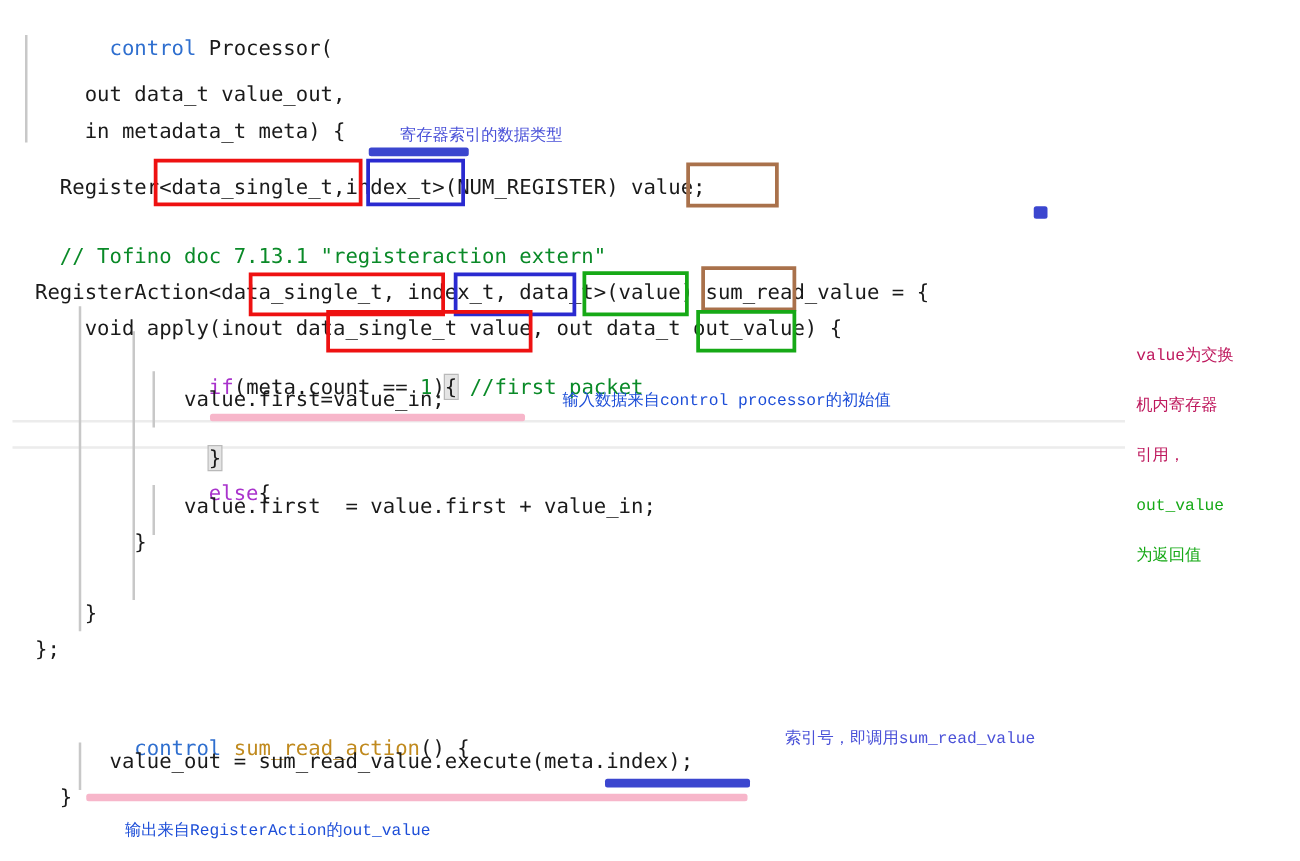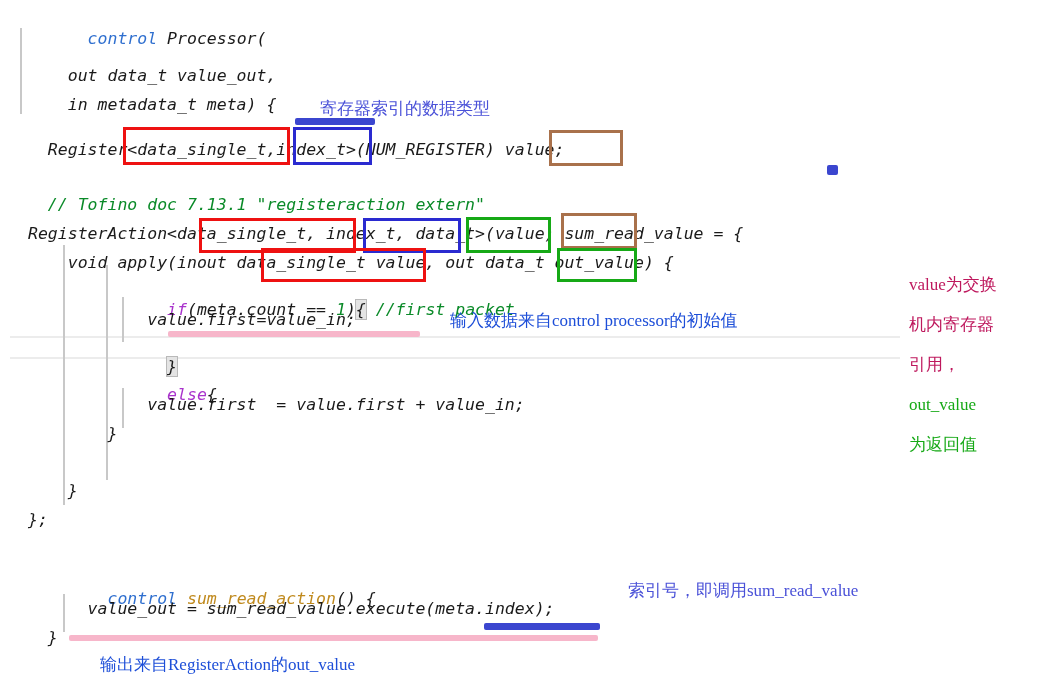--- a/index.html
+++ b/index.html
@@ -13,21 +13,21 @@
     width: 1040px;
     height: 689px;
     background: #ffffff;
     overflow: hidden;
     font-family: "DejaVu Sans Mono", "Liberation Mono", monospace;
   }
   
   .code-layer {
     position: absolute;
     left: 0; top: 0;
-    width: 1040px; height: 531px; font-style: italic;
+    width: 1040px; height: 531px;
   }
   .line {
     position: absolute;
     white-space: pre;
     font-family: "DejaVu Sans Mono", "Liberation Mono", monospace;
     font-size: 16.5px;
     line-height: 19px;
     letter-spacing: 0px;
     color: #1a1a1a;
   }
@@ -70,22 +70,22 @@
   
   .ul { position: absolute; border-radius: 2px; }
   .ul.blue   { background: #3b46cf; }
   .ul.pink   { background: #f7b6ca; }
   .ul.bluesq { background: #3b46cf; }
 
   
   .note {
     position: absolute;
     white-space: pre;
-    font-family: Liberation Serif, serif;
-    font-size: 17px;
+    font-family: Liberation Mono, monospace;
+    font-size: 13px;
     line-height: 27px;
   }
   .note.blue  { color: #4a51d8; }
   .note.pink  { color: #1d4ed8; }
   .note.red   { color: #be185d; }
   .note.green { color: #16a916; }
   .note.violet{ color: #4a51d8; }
 </style>
 </head>
 <body>

